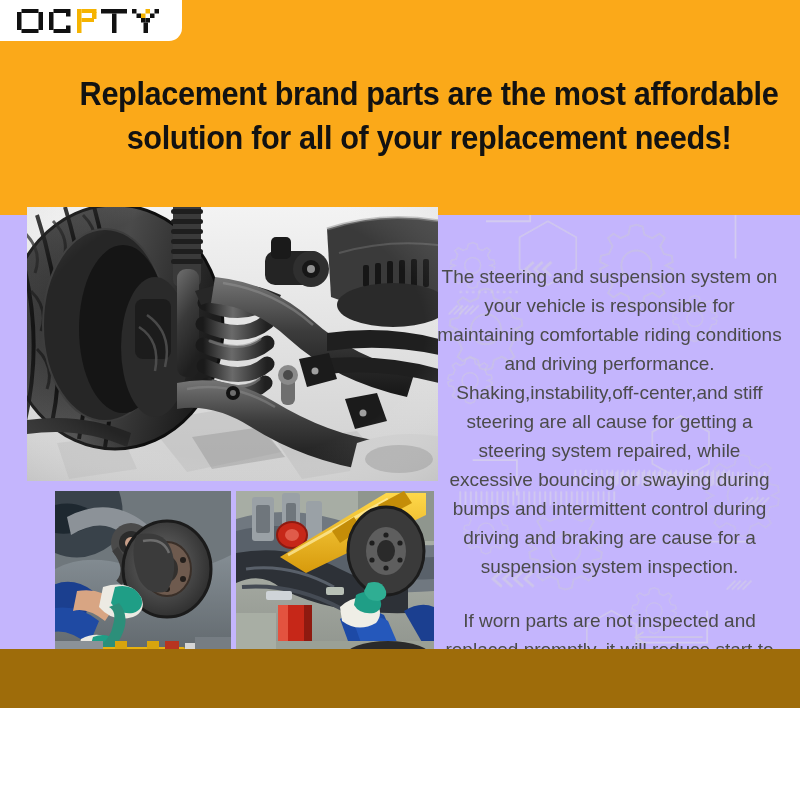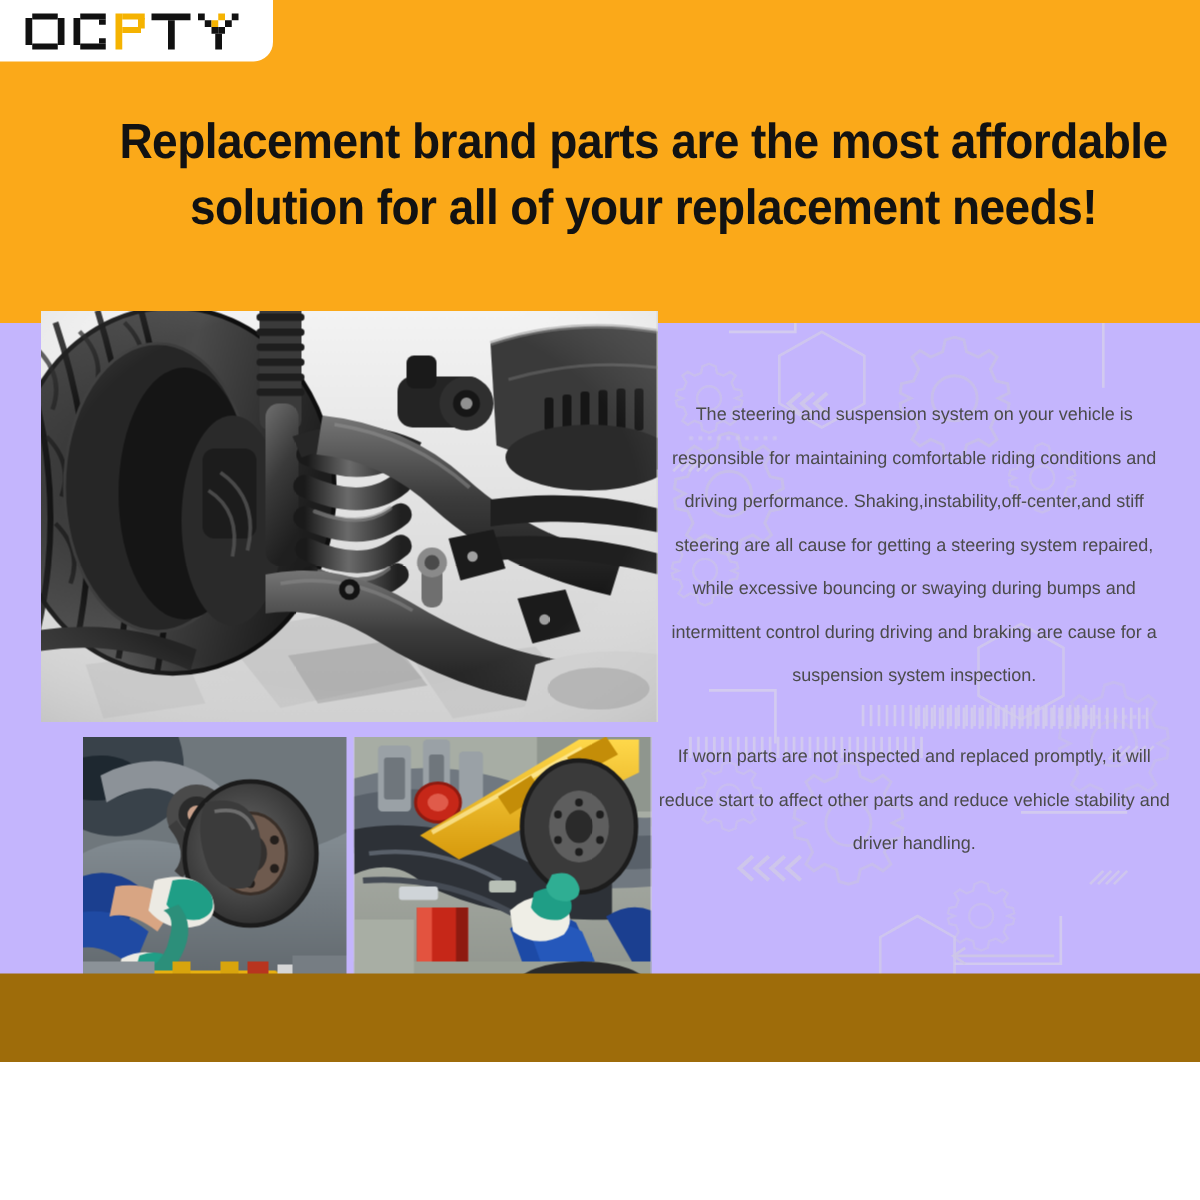--- a/index.html
+++ b/index.html
@@ -43,21 +43,21 @@
   .photo svg{display:block;width:100%;height:100%;}
   .photo-main{left:27px;top:207px;width:411px;height:274px;}
   .photo-b1{left:55px;top:491px;width:176px;height:172px;}
   .photo-b2{left:236px;top:491px;width:198px;height:172px;}
 
   
   .copy{
     position:absolute;left:437px;top:262px;width:345px;z-index:5;
     text-align:center;color:#4b4b4b;
     font-family:"Liberation Sans",sans-serif;
-    font-size:12px;line-height:29px;
+    font-size:19px;line-height:29px;
   }
   .copy p{margin:0;}
   .copy p + p{margin-top:25px;}
 
   
   .bottom-bar{
     position:absolute;left:0;bottom:0;width:800px;height:59px;
     background:#9e6c0a;z-index:6;
   }
 </style>

